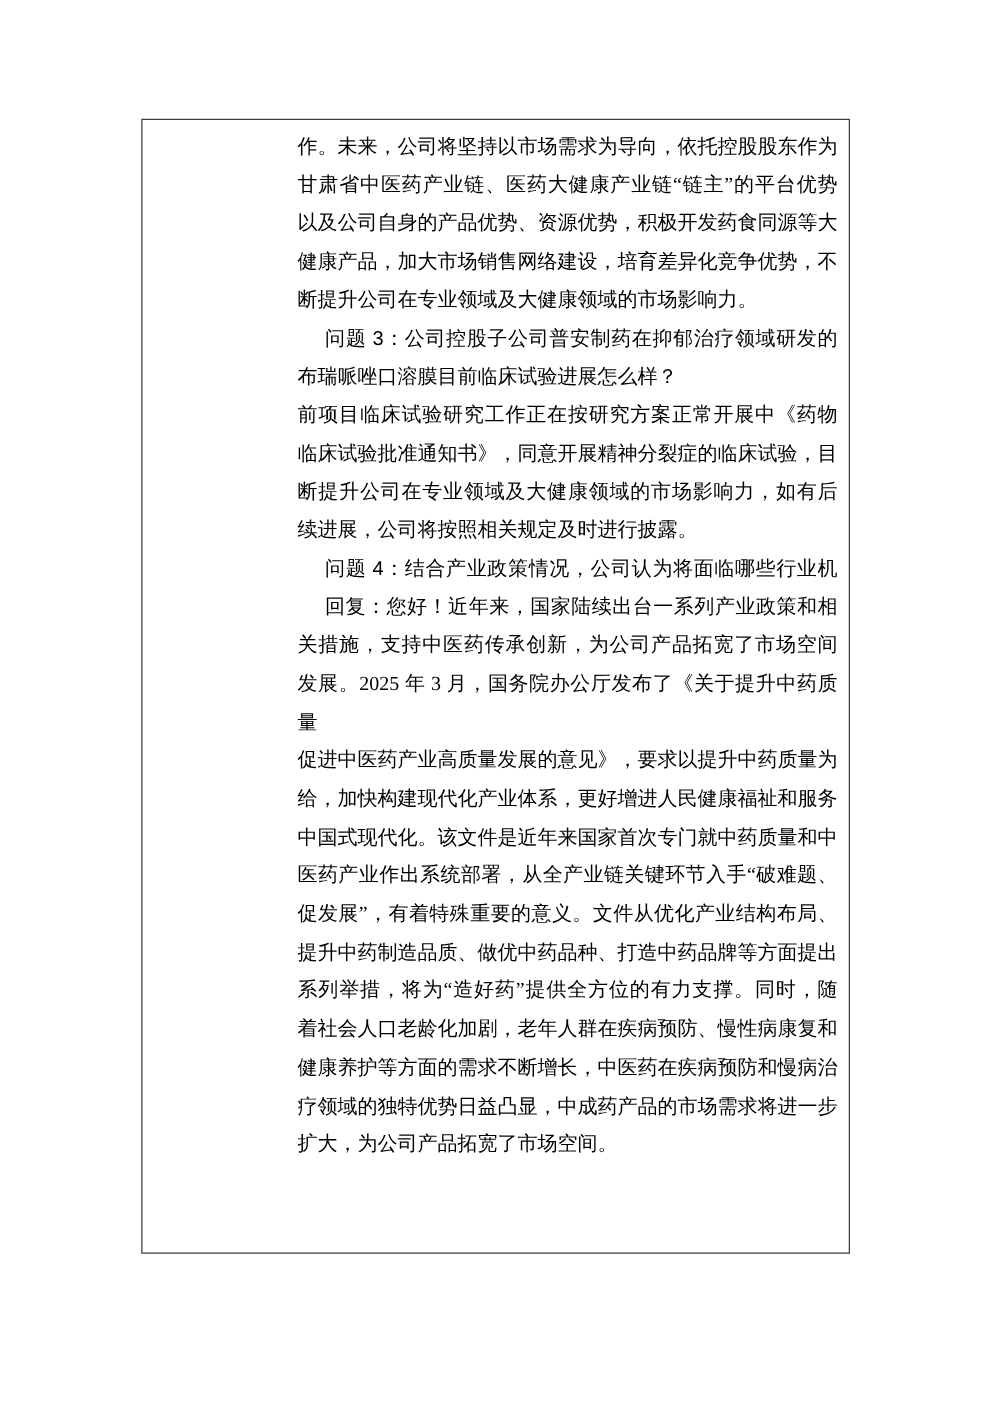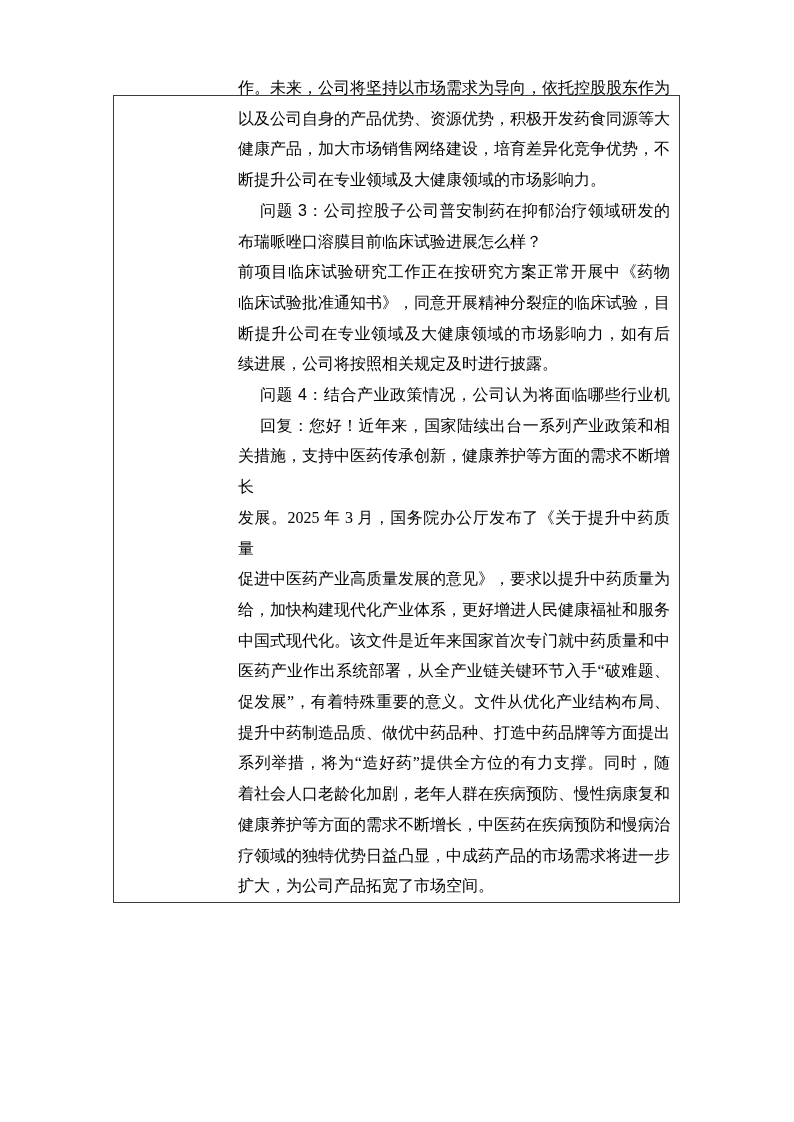--- a/index.html
+++ b/index.html
@@ -14,25 +14,25 @@
     background: #ffffff;
     font-family: "Liberation Serif", "DejaVu Serif", serif;
     color: #000000;
     overflow: hidden;
   }
   .qa-table {
     position: absolute;
     left: 113px;
     top: 95px;
     width: 567px;
-    height: 808px;
+    height: 908px;
     box-sizing: border-box;
     border: 1px solid #3d3d3d;
     display: flex;
-    align-items: flex-end;
+    align-items: flex-start;
   }
   .row-label-cell {
     width: 119px;
     box-sizing: border-box;
     border-right: 1px solid #3d3d3d;
     flex: 0 0 auto;
   }
   .content-cell {
     flex: 1 1 auto;
     box-sizing: border-box;
@@ -64,32 +64,33 @@
   }
 </style>
 </head>
 <body>
 
 <div class="page">
   <div class="qa-table">
     <div class="row-label-cell"></div>
     <div class="content-cell">
         <div class="ln fill">作。未来，公司将坚持以市场需求为导向，依托控股股东作为</div>
+        <div class="ln fill">甘肃省中医药产业链、医药大健康产业链“链主”的平台优势</div>
         <div class="ln fill">以及公司自身的产品优势、资源优势，积极开发药食同源等大</div>
         <div class="ln fill">健康产品，加大市场销售网络建设，培育差异化竞争优势，不</div>
         <div class="ln end">断提升公司在专业领域及大健康领域的市场影响力。</div>
         <div class="ln fill ind bold">问题 3：公司控股子公司普安制药在抑郁治疗领域研发的</div>
         <div class="ln end bold">布瑞哌唑口溶膜目前临床试验进展怎么样？</div>
         <div class="ln fill">前项目临床试验研究工作正在按研究方案正常开展中《药物</div>
         <div class="ln fill">临床试验批准通知书》，同意开展精神分裂症的临床试验，目</div>
         <div class="ln fill">断提升公司在专业领域及大健康领域的市场影响力，如有后</div>
         <div class="ln end">续进展，公司将按照相关规定及时进行披露。</div>
         <div class="ln fill ind bold">问题 4：结合产业政策情况，公司认为将面临哪些行业机</div>
         <div class="ln fill ind"><span class="bold">回复：</span>您好！近年来，国家陆续出台一系列产业政策和相</div>
-        <div class="ln fill">关措施，支持中医药传承创新，健康养护等方面的需求不断增长</div>
+        <div class="ln fill">关措施，支持中医药传承创新，为公司产品拓宽了市场空间</div>
         <div class="ln fill">发展。2025 年 3 月，国务院办公厅发布了《关于提升中药质量</div>
         <div class="ln fill">促进中医药产业高质量发展的意见》，要求以提升中药质量为</div>
         <div class="ln fill">给，加快构建现代化产业体系，更好增进人民健康福祉和服务</div>
         <div class="ln fill">中国式现代化。该文件是近年来国家首次专门就中药质量和中</div>
         <div class="ln fill">医药产业作出系统部署，从全产业链关键环节入手“破难题、</div>
         <div class="ln fill">促发展”，有着特殊重要的意义。文件从优化产业结构布局、</div>
         <div class="ln fill">提升中药制造品质、做优中药品种、打造中药品牌等方面提出</div>
         <div class="ln fill">系列举措，将为“造好药”提供全方位的有力支撑。同时，随</div>
         <div class="ln fill">着社会人口老龄化加剧，老年人群在疾病预防、慢性病康复和</div>
         <div class="ln fill">健康养护等方面的需求不断增长，中医药在疾病预防和慢病治</div>

